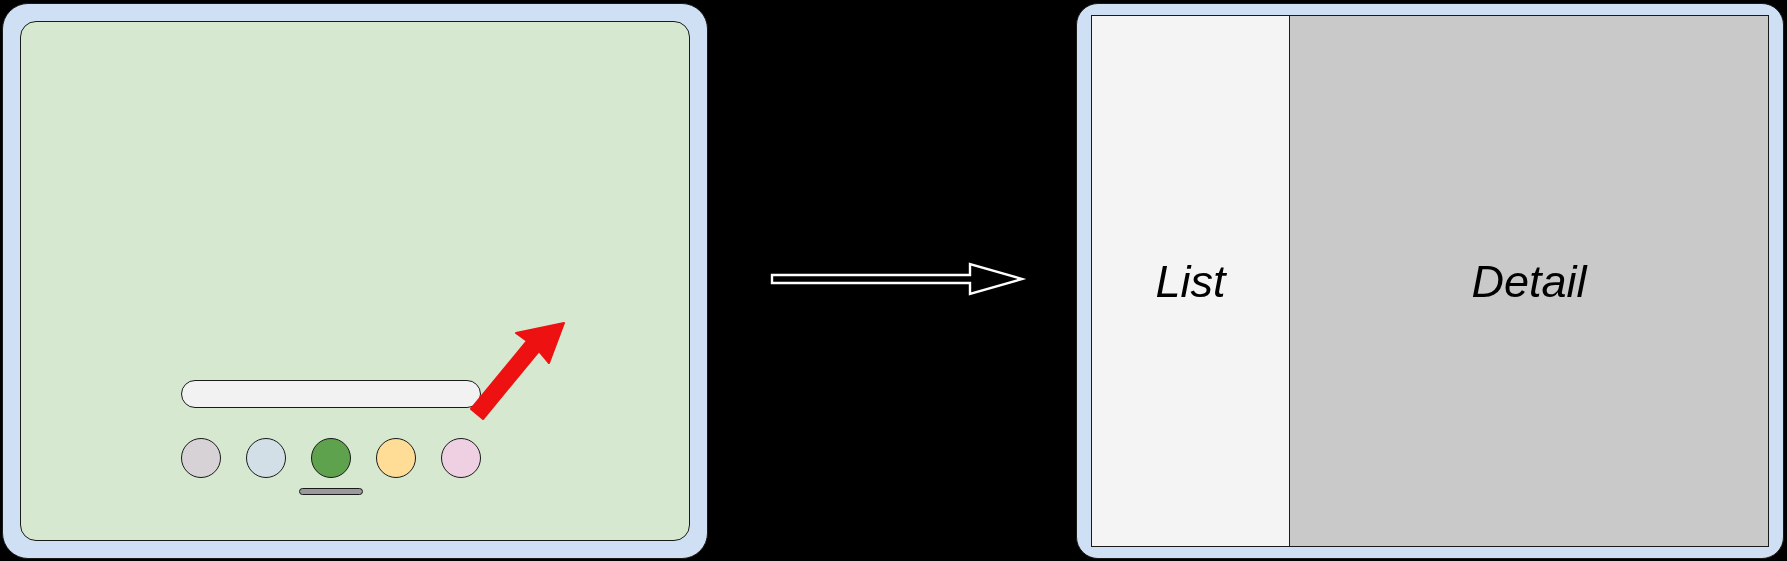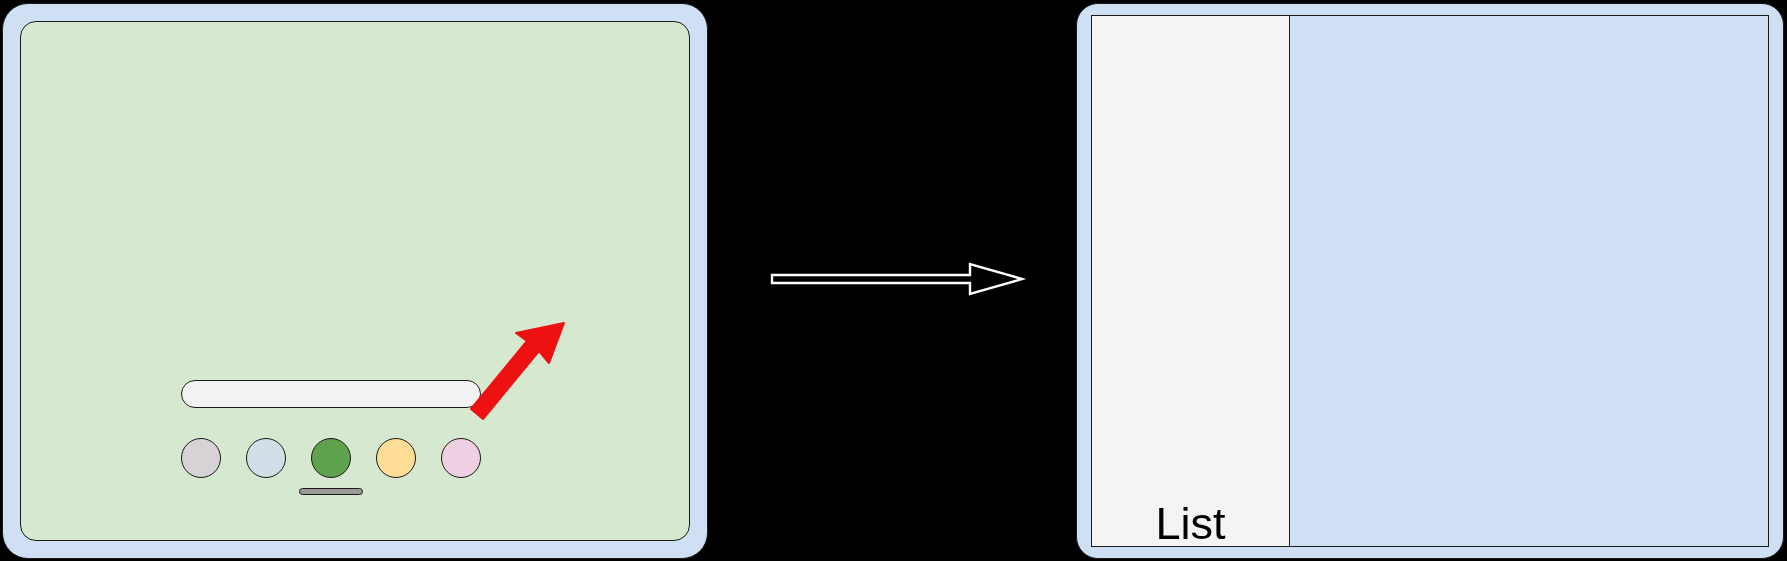--- a/index.html
+++ b/index.html
@@ -123,24 +123,25 @@
     top: 11px;
     right: 14px;
     bottom: 11px;
     box-sizing: border-box;
     border: 1px solid #1a1a1a;
     display: flex;
     overflow: hidden;
   }
   .pane {
     display: flex;
-    align-items: flex-end;
+    align-items: center;
     justify-content: center;
     box-sizing: border-box;
     height: 100%;
+    font-style: italic;
   }
   .pane-label {
     font-size: 45px;
     color: #000000;
     line-height: 1;
     letter-spacing: 0px;
   }
   #pane-list {
     width: 29.3%;
     background: #f4f4f4;
@@ -178,14 +179,17 @@
 
 <svg id="transition-arrow" viewBox="0 0 260 42">
   <path d="M 2 17 L 200 17 L 200 6 L 252 21 L 200 36 L 200 25 L 2 25 Z" fill="#000000" stroke="#ffffff" stroke-width="2.4" stroke-linejoin="miter"></path>
 </svg>
 
 <div class="device" id="device-right">
   <div class="screen">
     <div class="pane" id="pane-list" style="background: rgb(244, 244, 244);">
       <span class="pane-label">List</span>
     </div>
+    <div class="pane" id="pane-detail" style="background: rgb(201, 201, 201);">
+      <span class="pane-label">Detail</span>
+    </div>
   </div>
 </div>
 
 </body></html>

